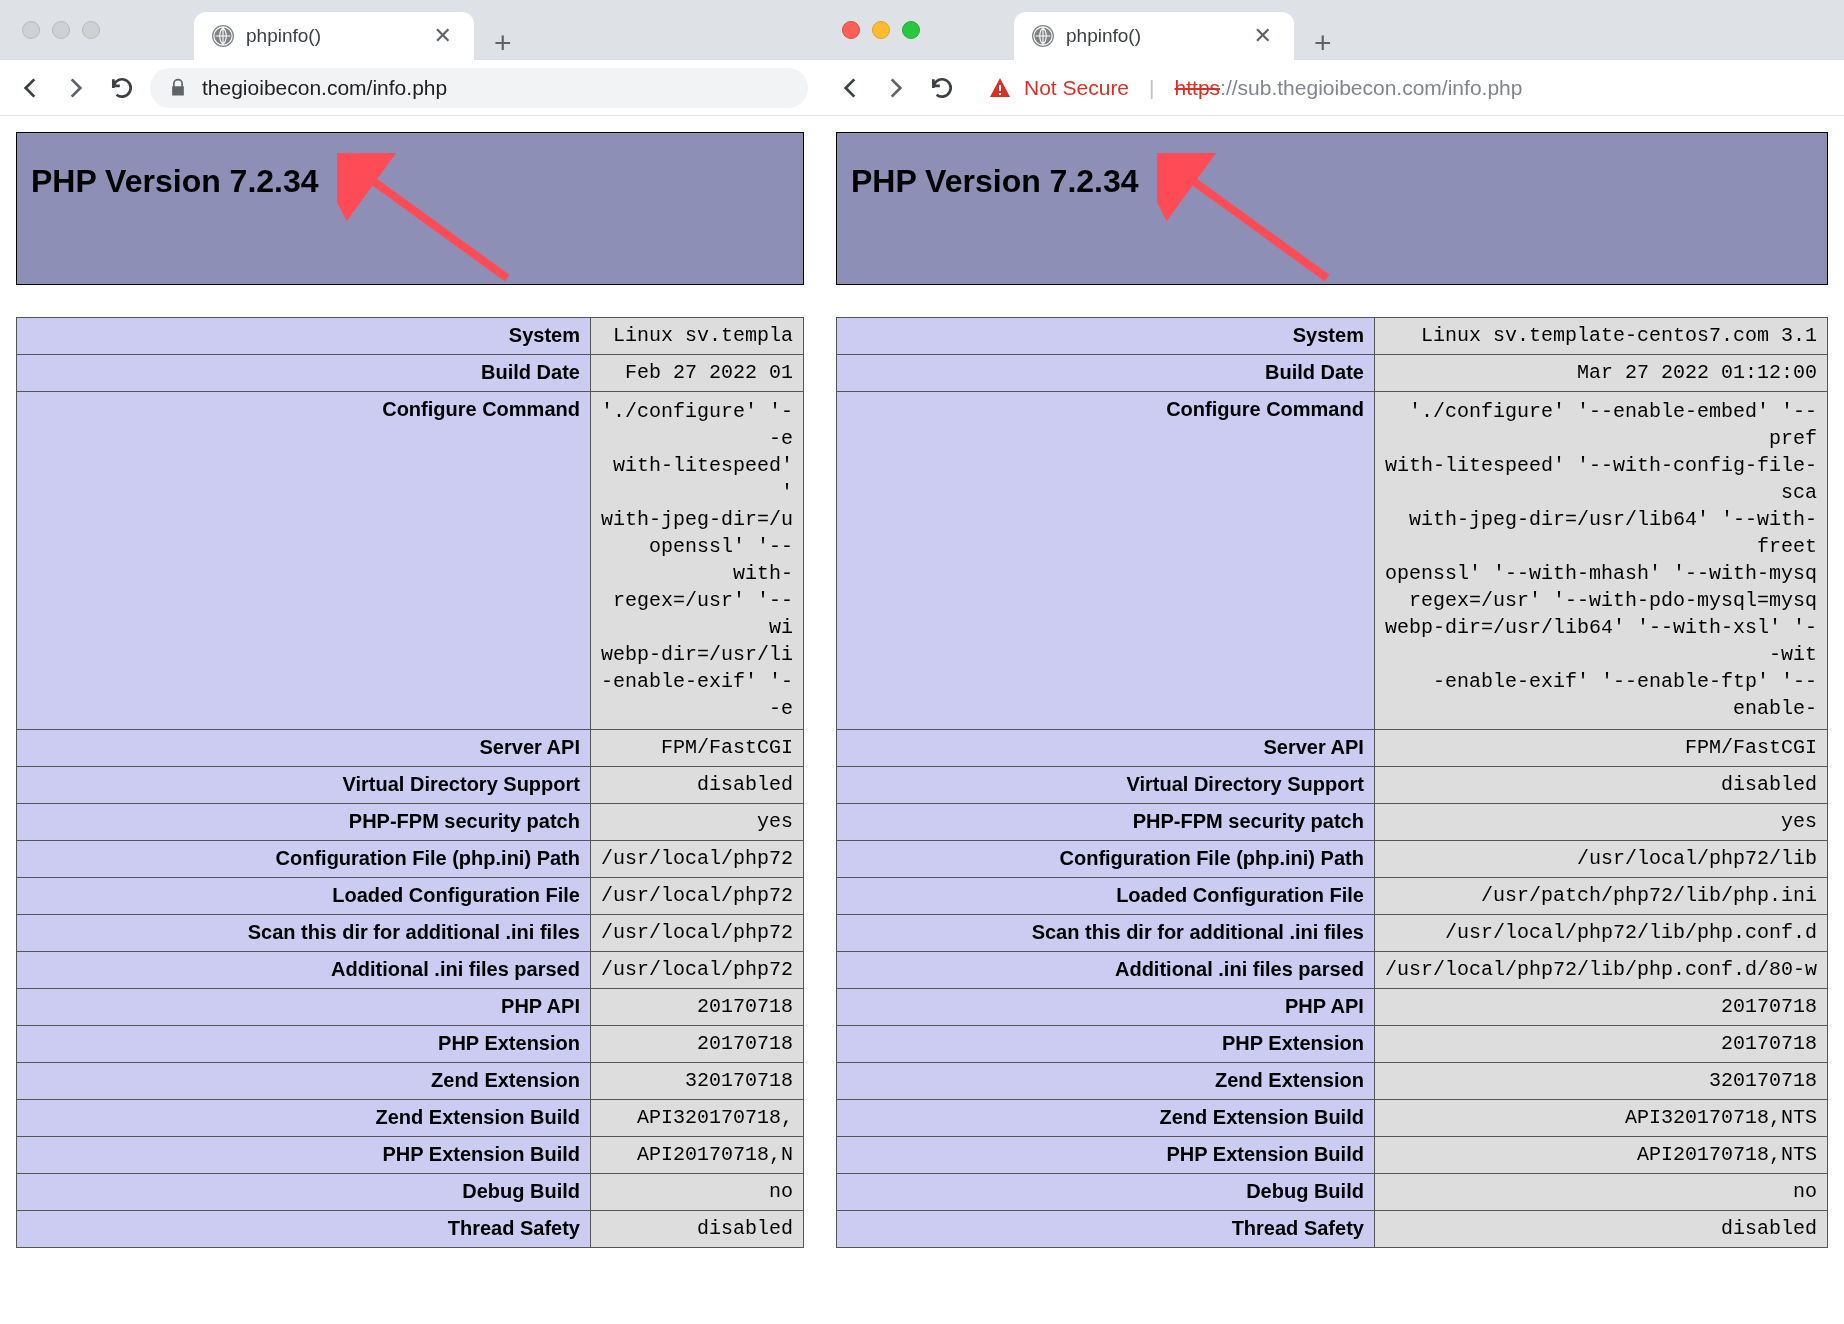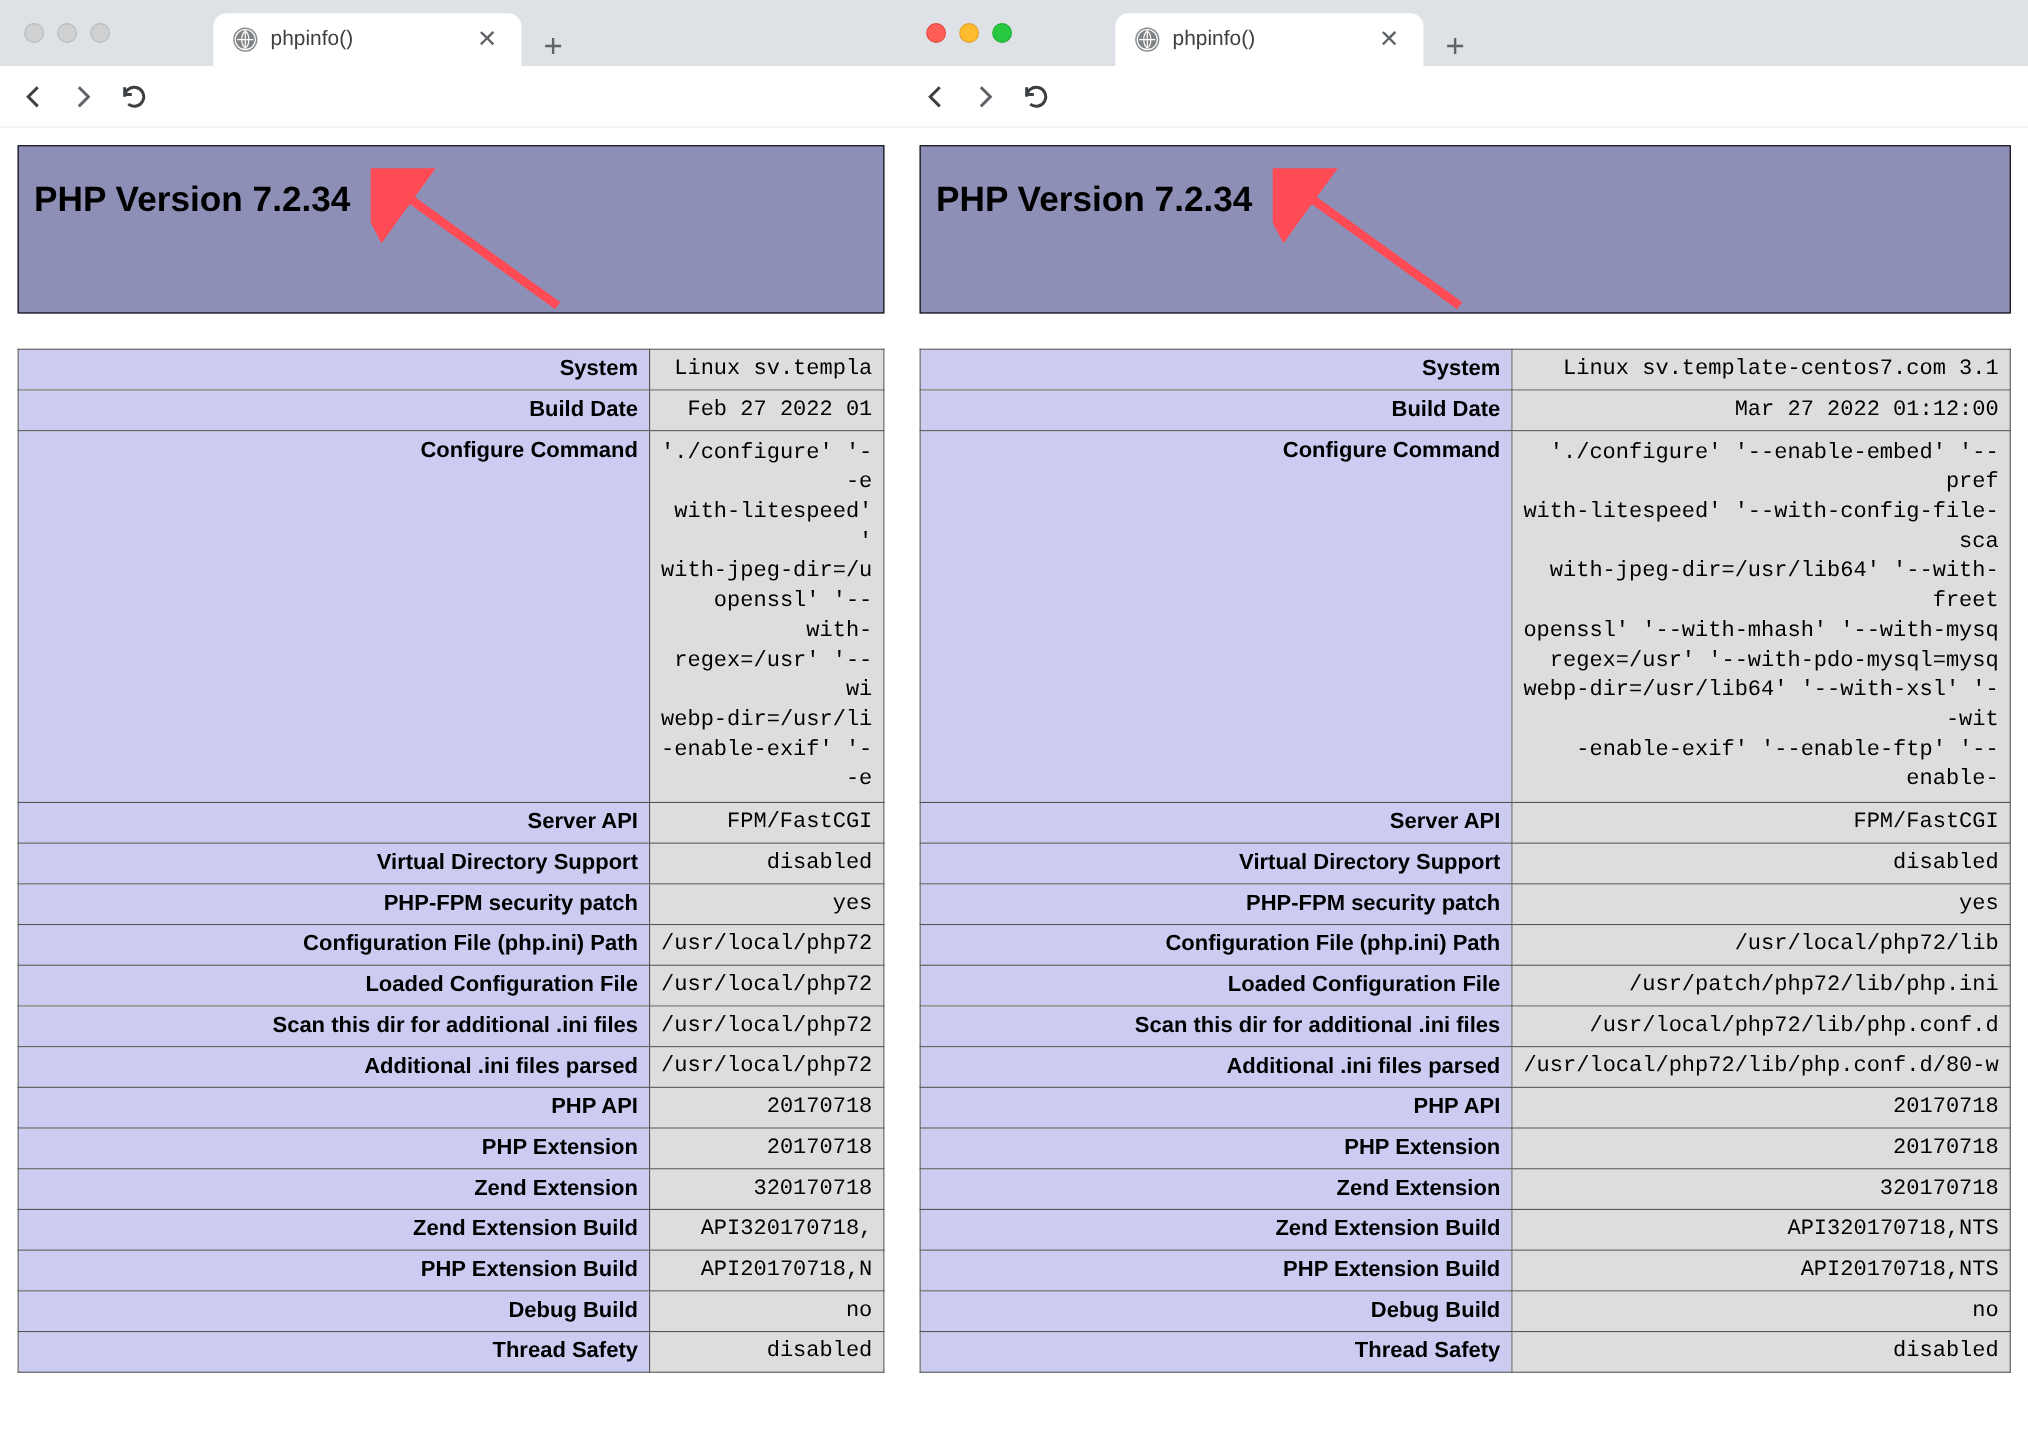--- a/index.html
+++ b/index.html
@@ -212,20 +212,28 @@
     <span class="navbtn">
       <svg viewBox="0 0 24 24" fill="none" stroke="currentColor" stroke-width="2.5">
           <path d="M8 4l8 8-8 8"></path>
         </svg>
     </span>
     <span class="navbtn enabled">
       <svg viewBox="0 0 24 24" fill="none" stroke="currentColor" stroke-width="2.5">
           <path d="M4 12a8 8 0 1 1 3 6.2M4 4v6h6"></path>
         </svg>
     </span>
+    <div class="omnibox">
+      <span class="lock">
+        <svg viewBox="0 0 24 24" fill="#5f6368">
+            <path d="M6 10V7a6 6 0 1112 0v3h1v11H5V10h1zm2 0h8V7a4 4 0 10-8 0v3z"></path>
+          </svg>
+      </span>
+      <span>thegioibecon.com/info.php</span>
+    </div>
   </div>
 
   <div class="content">
     <div class="php-header">
       <h1>PHP Version 7.2.34</h1>
       <svg class="arrow" style="left:320px; top:20px;" width="180" height="140">
         <defs>
             <marker id="ah1" markerWidth="12" markerHeight="12" refX="2" refY="6" orient="auto">
               <path d="M0 0 L12 6 L0 12 Z" fill="#ff4b55"></path>
             </marker>
@@ -340,20 +348,34 @@
     <span class="navbtn">
       <svg viewBox="0 0 24 24" fill="none" stroke="currentColor" stroke-width="2.5">
           <path d="M8 4l8 8-8 8"></path>
         </svg>
     </span>
     <span class="navbtn enabled">
       <svg viewBox="0 0 24 24" fill="none" stroke="currentColor" stroke-width="2.5">
           <path d="M4 12a8 8 0 1 1 3 6.2M4 4v6h6"></path>
         </svg>
     </span>
+    <div class="omnibox" style="background:#fff;">
+      <span class="warn">
+        <svg viewBox="0 0 24 24" fill="#d93025">
+            <path d="M12 2 L22 21 H2 Z" fill="#d93025"></path>
+            <rect x="11" y="9" width="2" height="6" fill="#fff"></rect>
+            <rect x="11" y="17" width="2" height="2" fill="#fff"></rect>
+          </svg>
+        <span>Not Secure</span>
+      </span>
+      <span class="urlsep">|</span>
+      <span>
+        <span class="urlstrike">https</span><span class="urlgrey">://sub.thegioibecon.com/info.php</span>
+      </span>
+    </div>
   </div>
 
   <div class="content">
     <div class="php-header">
       <h1>PHP Version 7.2.34</h1>
       <svg class="arrow" style="left:320px; top:20px;" width="180" height="140">
         <defs>
             <marker id="ah2" markerWidth="12" markerHeight="12" refX="2" refY="6" orient="auto">
               <path d="M0 0 L12 6 L0 12 Z" fill="#ff4b55"></path>
             </marker>

